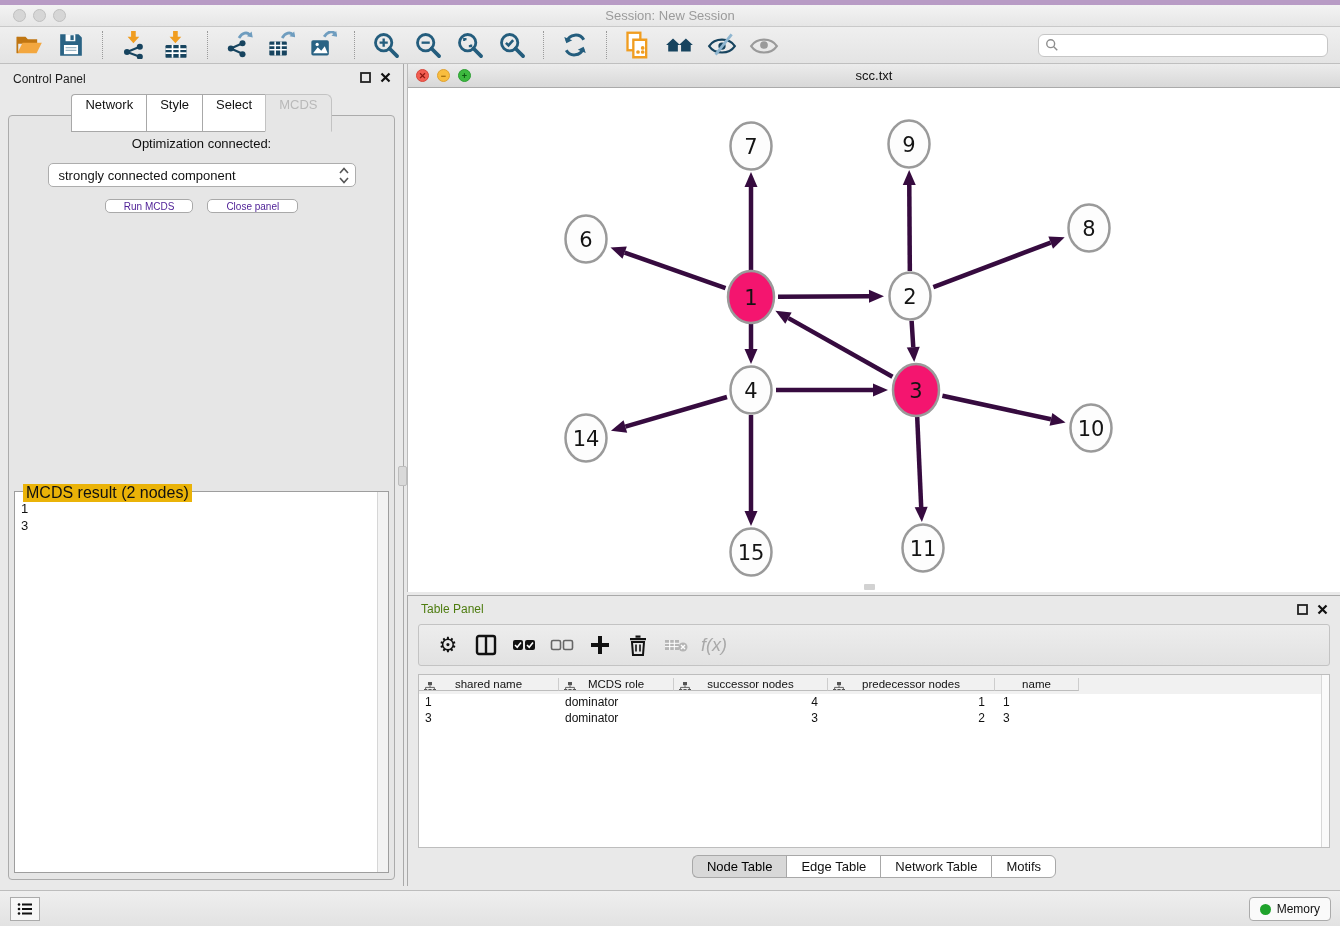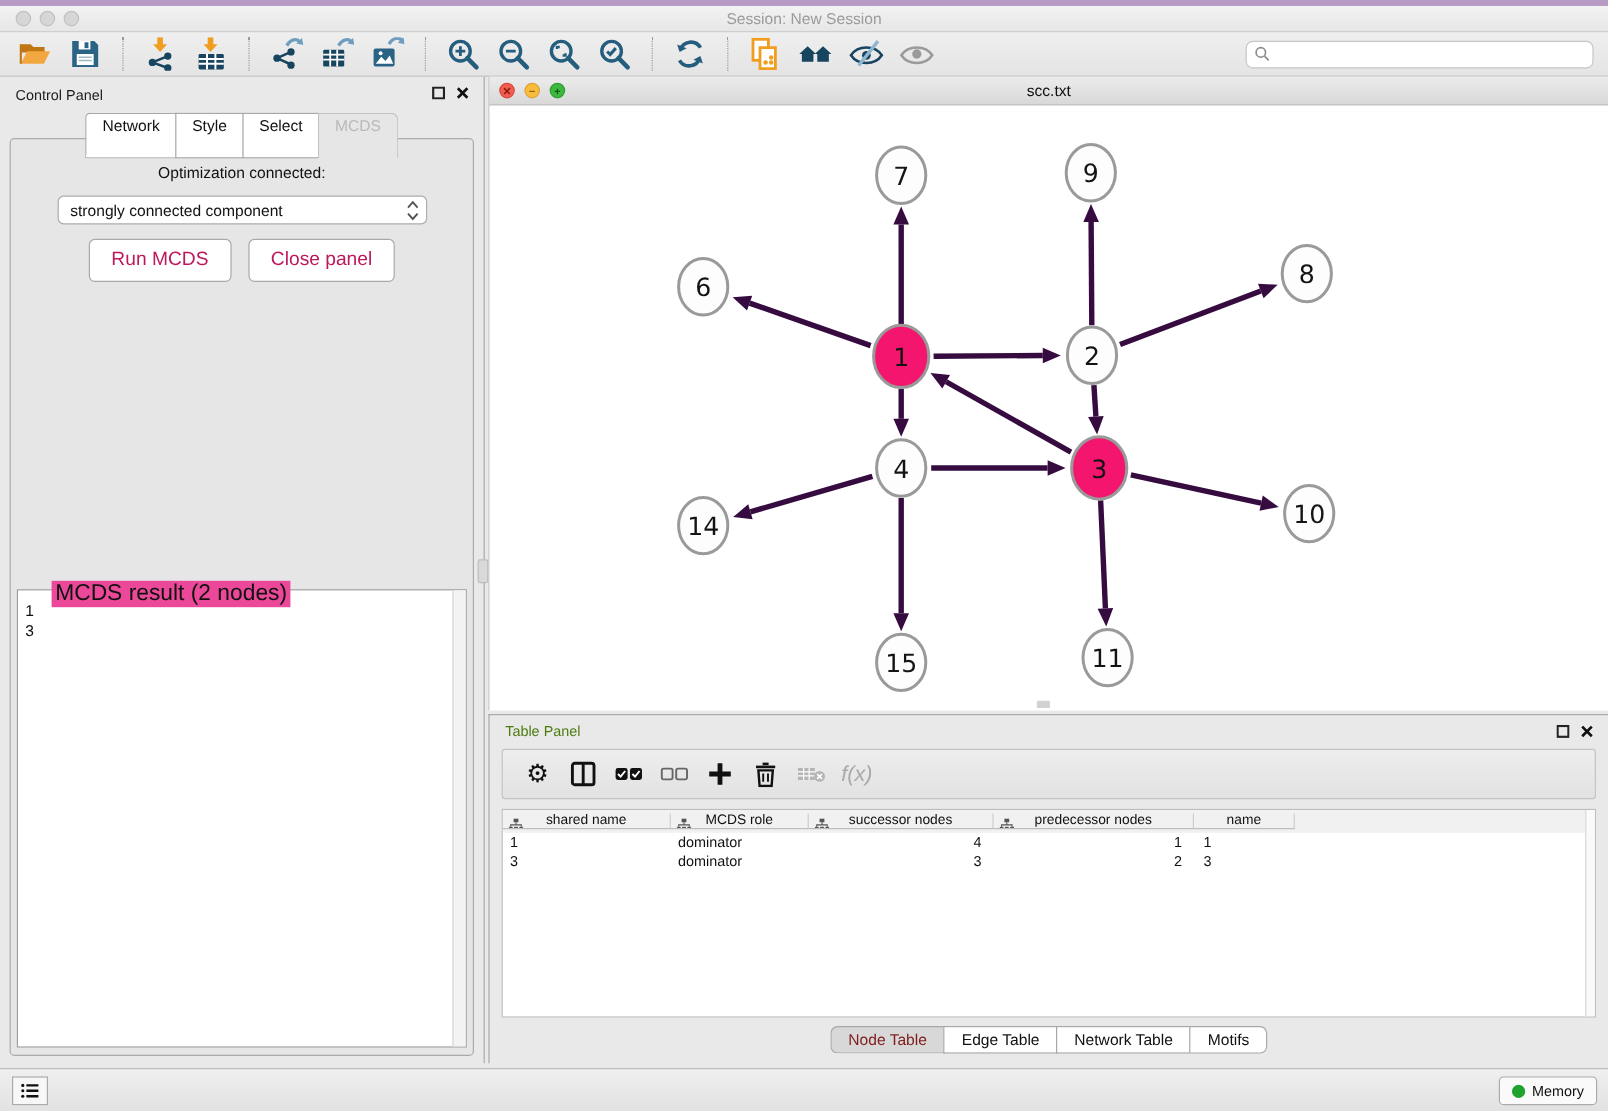--- a/index.html
+++ b/index.html
@@ -34,23 +34,23 @@
   .cp-tab:last-child  { border-right:1px solid #c3c3c3; border-top-left-radius:0; border-top-right-radius:6px; }
   .cp-tab.selected { background:#e6e6e6; color:#b9b9b9; border-color:#c3c3c3; border-bottom-color:#e6e6e6; }
   .cp-body { position:absolute; left:8px; right:8px; top:51px; bottom:6px; background:#e6e6e6;
              border:1px solid #ababab; border-radius:4px; }
   .opt-label { text-align:center; margin-top:20px; font-size:13px; color:#111; }
   .dropdown { position:relative; margin:12px auto 0; width:308px; height:24px; background:#fff;
               border:1px solid #adadad; border-radius:5px; display:flex; align-items:center; padding:0 22px 0 10px;
               font-size:13px; color:#111; }
   .dd-stepper { position:absolute; right:6px; top:3px; display:flex; flex-direction:column; gap:1px; }
   .btn-row { display:flex; justify-content:center; gap:14px; margin-top:12px; }
-  .aq-btn { height:36px; padding:0 18px; background:#fff; border:1px solid #a9a9a9; border-radius:5px; font-size:16px; color:#be185d; }
+  .aq-btn { height:14px; padding:0 18px; background:#fff; border:1px solid #a9a9a9; border-radius:5px; font-size:10px; color:#4c1d95; }
   .result-box { position:absolute; left:5px; right:5px; top:375px; bottom:6px; background:#fff; border:1px solid #9e9e9e; }
-  .result-title { position:absolute; left:8px; top:-8px; background:#ec4899; padding:0 3px; font-size:19px; color:#111;margin-left:20px; }
+  .result-title { position:absolute; left:8px; top:-8px; background:#eab308; padding:0 3px; font-size:16px; color:#111; }
   .result-items { padding:8px 6px; font-size:13px; color:#111; line-height:17px; white-space:pre-line; }
   .result-scroll { position:absolute; right:0; top:0; bottom:0; width:11px; background:#f3f3f3; border-left:1px solid #d6d6d6; }
   .v-split-handle { position:absolute; left:398px; top:466px; width:9px; height:20px; background:#d9d9d9;
                     border:1px solid #bdbdbd; border-radius:2px; }
 
   
   .net-window { position:absolute; left:407px; top:64px; width:933px; height:528px; background:#fff; border-left:1px solid #bbb; }
   .net-titlebar { position:relative; height:24px; background:linear-gradient(#ececec,#d8d8d8); border-bottom:1px solid #aaa; }
   .net-titlebar .net-title { position:absolute; left:0; right:0; top:4px; text-align:center; font-size:13px; color:#111; }
   .light { position:absolute; top:5px; width:13px; height:13px; border-radius:50%; display:flex; align-items:center; justify-content:center; font-size:9px; font-weight:bold; }
@@ -77,21 +77,21 @@
   .dt-head .dt-cell { border-right:1px solid #cdcdcd; border-bottom:1px solid #bdbdbd; justify-content:center; font-size:11.5px; position:relative; }
   .c0 { width:140px; } .c1 { width:115px; } .c2 { width:154px; } .c3 { width:167px; } .c4 { width:84px; }
   .dt-body .c0, .dt-body .c1 { padding-left:6px; }
   .dt-body .c2, .dt-body .c3 { justify-content:flex-end; padding-right:10px; }
   .dt-body .c4 { padding-left:8px; }
   .hier-ico { position:absolute; left:5px; top:4px; }
   .bottom-tabs { position:absolute; left:0; right:0; bottom:8px; display:flex; justify-content:center; }
   .bt-tab { font-size:13px; padding:3px 14px; background:#fff; border:1px solid #a8a8a8; border-right:none; color:#111; }
   .bt-tab:first-child { border-radius:6px 0 0 6px; }
   .bt-tab:last-child { border-right:1px solid #a8a8a8; border-radius:0 6px 6px 0; }
-  .bt-tab.selected { background:#d8d8d8; color:#7f1d1d; }
+  .bt-tab.selected { background:#d8d8d8; color:#000000; }
 
   
   .statusbar { position:absolute; left:0; bottom:0; width:1340px; height:36px; background:linear-gradient(#efefef,#e2e2e2); border-top:1px solid #bdbdbd; }
   .sb-left-btn { position:absolute; left:10px; top:6px; width:30px; height:24px; background:#f7f7f7; border:1px solid #ababab; display:flex; align-items:center; justify-content:center; }
   .memory-btn { position:absolute; right:9px; top:6px; height:24px; padding:0 10px; background:#fafafa; border:1px solid #ababab; border-radius:4px; display:flex; align-items:center; gap:6px; font-size:12px; color:#111; }
   .mem-dot { width:11px; height:11px; border-radius:50%; background:#1fa32c; }
 </style>
 </head>
 <body>
 

